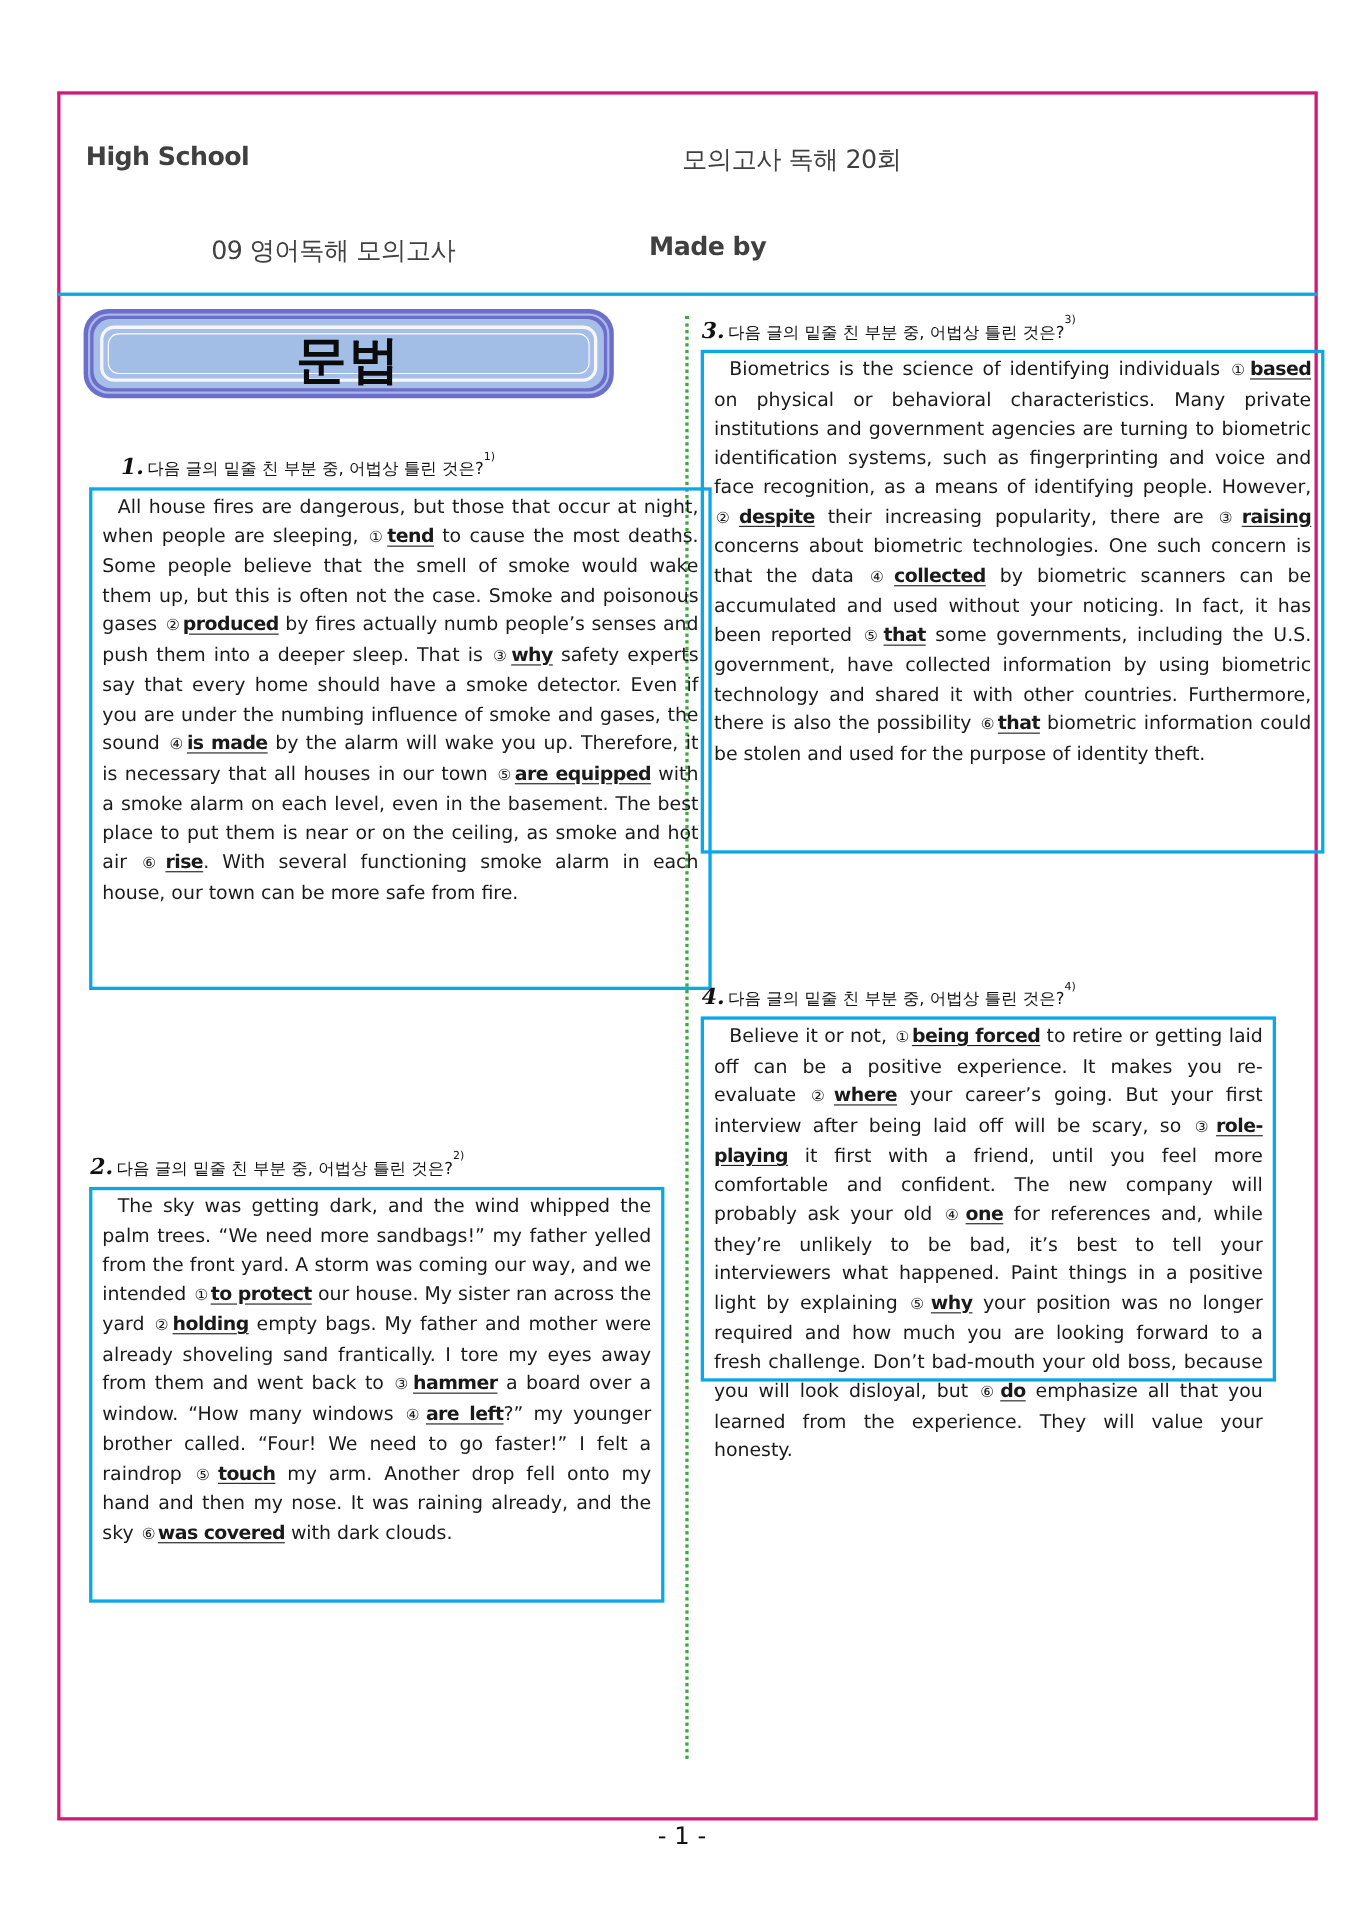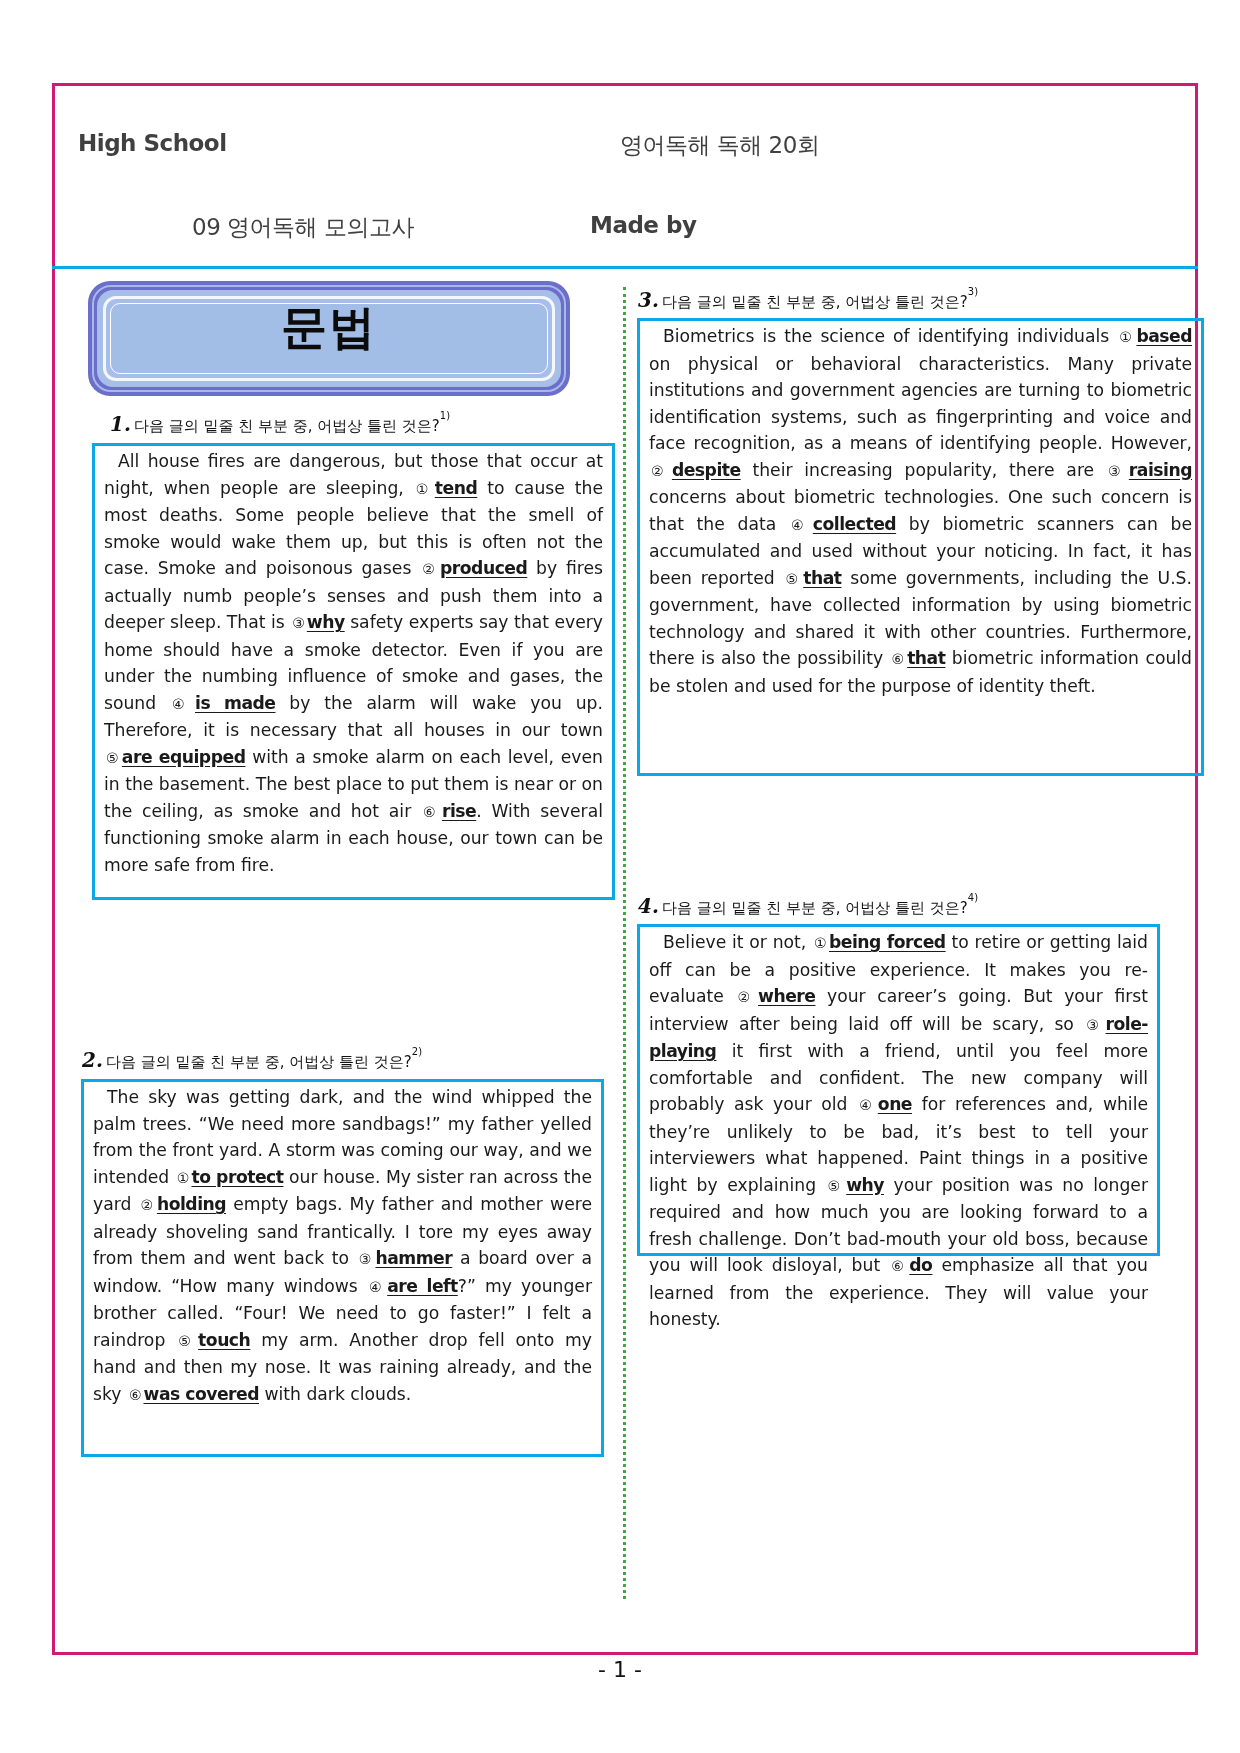--- a/index.html
+++ b/index.html
@@ -1,60 +1,60 @@
 <!DOCTYPE html>
 <html><head>
 <meta charset="utf-8">
 <style>
   html, body { margin:0; padding:0; background:#ffffff; }
   body { width:1240px; height:1753px; position:relative; font-family:"DejaVu Sans", sans-serif; color:#111; overflow:hidden; }
   .frame { position:absolute; left:52px; top:83px; width:1140px; height:1566px; border:3px solid #d11a78; box-sizing:content-box; }
   .hdr-text { position:absolute; font-family:"DejaVu Sans", sans-serif; color:#404040; font-size:23px; letter-spacing:-0.5px; }
   .hdr-line { position:absolute; left:52px; top:266px; width:1146px; height:3px; background:#0aa8e6; }
   .divider { position:absolute; left:623px; top:287px; width:0; height:1312px; border-left:3px dotted #3aaa3a; }
-  .title-box { position:absolute; left:76px; top:281px; width:482px; height:115px; border-radius:22px; background:#6b6fc9; box-sizing:border-box;margin-left:12px; }
+  .title-box { position:absolute; left:76px; top:281px; width:482px; height:81px; border-radius:22px; background:#6b6fc9; box-sizing:border-box; }
   .title-box .r1 { position:absolute; inset:4px; border-radius:19px; border:2px solid #a9b8ec; }
   .title-box .r2 { position:absolute; inset:9px; border-radius:16px; background:#a7bee8; }
   .title-box .r3 { position:absolute; inset:15px; border-radius:13px; border:3px solid #f4f7ff; }
   .title-box .r4 { position:absolute; inset:22px; border-radius:10px; border:1px solid #ffffff; background:#a2bde6; }
   .title-box .label { position:absolute; left:0; right:0; top:16px; text-align:center; font-size:46px; font-weight:bold; color:#0b0b0b; letter-spacing:2px; }
   .q-head { position:absolute; font-size:15px; color:#111; white-space:nowrap; }
   .q-head .num { font-family:"DejaVu Serif", serif; font-style:italic; font-weight:bold; font-size:20px; margin-right:3px; }
   .q-head sup { font-size:10px; vertical-align:top; position:relative; top:-2px; }
   .passage { position:absolute; border:3px solid #0aa8e6; box-sizing:border-box; padding:2px 9px 4px 9px; font-family:"DejaVu Sans", sans-serif; font-size:17.2px; line-height:26.5px; text-align:justify; color:#1a1a1a; }
   .passage p { margin:0; text-indent:14px; }
   .passage .mk { font-size:14px; margin:0 2px; }
   .passage u { font-weight:bold; text-decoration:underline; text-underline-offset:3px; letter-spacing:-0.5px; }
   .page-num { position:absolute; top:1657px; left:0; width:1240px; text-align:center; font-size:22px; color:#111; }
 </style>
 </head>
 <body>
 
 <div class="frame"></div>
 
 <div class="hdr-text" style="left:78px; top:130px; font-weight:bold;">High School</div>
-<div class="hdr-text" style="left:620px; top:130px;">영어독해 독해 20회</div>
+<div class="hdr-text" style="left:620px; top:130px;">모의고사 독해 20회</div>
 <div class="hdr-text" style="left:192px; top:212px;">09 영어독해 모의고사</div>
 <div class="hdr-text" style="left:590px; top:212px; font-weight:bold;">Made by</div>
 
 <div class="hdr-line"></div>
 <div class="divider"></div>
 
 <div class="title-box">
   <div class="r1"></div>
     <div class="r2"></div>
     <div class="r3"></div>
     <div class="r4"></div>
   <div class="label">문법</div>
 </div>
 
 <div class="q-head" style="left:82px; top:412px;margin-left:28px;">
   <span class="num">1.</span><span>다음 글의 밑줄 친 부분 중, 어법상 틀린 것은?</span><sup>1)</sup>
 </div>
-<div class="passage" style="left:92px; top:443px; width:523px; height:457px;">
+<div class="passage" style="left:81px; top:443px; width:566px; height:457px;">
     <p>All house fires are dangerous, but those that occur at night, when people are sleeping, <span class="mk">①</span><u>tend</u> to cause the most deaths. Some people believe that the smell of smoke would wake them up, but this is often not the case. Smoke and poisonous gases <span class="mk">②</span><u>produced</u> by fires actually numb people’s senses and push them into a deeper sleep. That is <span class="mk">③</span><u>why</u> safety experts say that every home should have a smoke detector. Even if you are under the numbing influence of smoke and gases, the sound <span class="mk">④</span><u>is made</u> by the alarm will wake you up. Therefore, it is necessary that all houses in our town <span class="mk">⑤</span><u>are equipped</u> with a smoke alarm on each level, even in the basement. The best place to put them is near or on the ceiling, as smoke and hot air <span class="mk">⑥</span><u>rise</u>. With several functioning smoke alarm in each house, our town can be more safe from fire.</p>
   </div>
 
 <div class="q-head" style="left:82px; top:1048px;">
   <span class="num">2.</span><span>다음 글의 밑줄 친 부분 중, 어법상 틀린 것은?</span><sup>2)</sup>
 </div>
 <div class="passage" style="left:81px; top:1079px; width:523px; height:378px;">
     <p>The sky was getting dark, and the wind whipped the palm trees. “We need more sandbags!” my father yelled from the front yard. A storm was coming our way, and we intended <span class="mk">①</span><u>to protect</u> our house. My sister ran across the yard <span class="mk">②</span><u>holding</u> empty bags. My father and mother were already shoveling sand frantically. I tore my eyes away from them and went back to <span class="mk">③</span><u>hammer</u> a board over a window. “How many windows <span class="mk">④</span><u>are left</u>?” my younger brother called. “Four! We need to go faster!” I felt a raindrop <span class="mk">⑤</span><u>touch</u> my arm. Another drop fell onto my  hand and then my nose. It was raining already, and the sky <span class="mk">⑥</span><u>was covered</u> with dark clouds.</p>
   </div>
 

